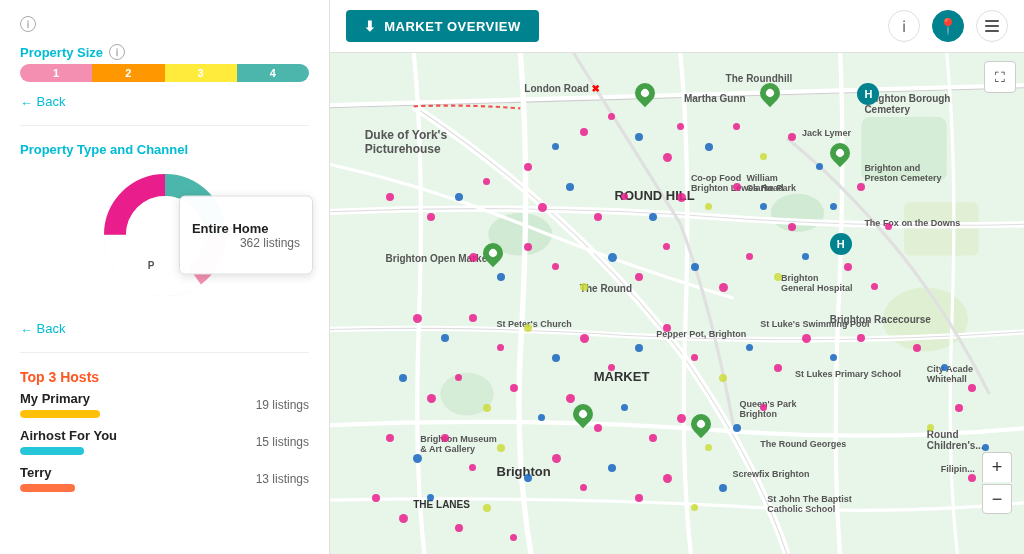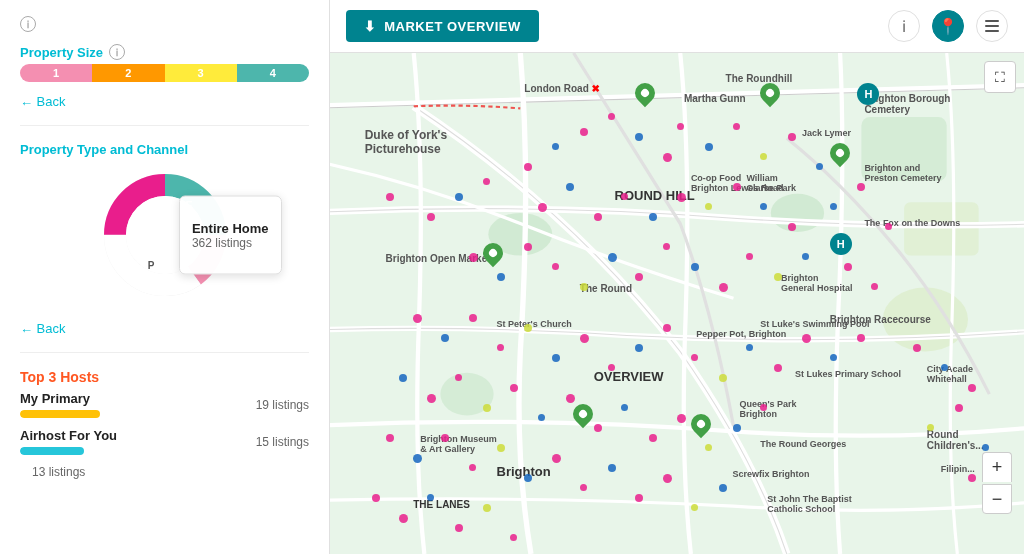--- a/index.html
+++ b/index.html
@@ -100,20 +100,21 @@
       white-space: nowrap;
     }
     .donut-tooltip-title {
       font-size: 13px;
       font-weight: 700;
       color: #222;
     }
     .donut-tooltip-sub {
       font-size: 12px;
       color: #666;
+      margin-left: 48px;
     }
 
     
     .top-hosts-title {
       font-size: 14px;
       font-weight: 700;
       color: #ff5722;
       margin-bottom: 6px;
     }
     .host-row {
@@ -395,20 +396,26 @@
       <div class="host-info">
         <div class="host-name">Airhost For You</div>
         <div class="host-bar-wrap">
           <div class="host-bar-teal" style="width:64px;"></div>
         </div>
       </div>
       <span class="host-listings">15 listings</span>
     </div>
 
     <div class="host-row">
+      <div class="host-info">
+        <div class="host-name">Terry</div>
+        <div class="host-bar-wrap">
+          <div class="host-bar-orange" style="width:55px;"></div>
+        </div>
+      </div>
       <span class="host-listings">13 listings</span>
     </div>
   </div>
 </div>
 
 <div id="main">
 
   <div id="topbar">
     <button class="market-overview-btn">
       <span style="font-size:14px;">⬇</span>
@@ -466,34 +473,34 @@
         <path d="M 600 0 Q 610 100 605 250 Q 600 380 610 470" stroke="#fff" stroke-width="3" fill="none"></path>
 
         <path d="M 0 100 Q 100 120 200 160 Q 300 200 400 230" stroke="#fff" stroke-width="3" fill="none"></path>
         <path d="M 250 0 Q 300 80 350 160 Q 380 240 400 350" stroke="#e0e0e0" stroke-width="3" fill="none"></path>
         <path d="M 450 80 Q 500 120 550 180 Q 600 240 640 320" stroke="#e0e0e0" stroke-width="3" fill="none"></path>
 
         <path d="M 100 50 Q 150 48 200 52" stroke="#ef5350" stroke-width="2" fill="none" stroke-dasharray="4,3"></path>
       </svg>
 
       <div class="place-label large" style="left:41%;top:27%;text-align:center;">ROUND HILL</div>
-      <div class="place-label large" style="left:38%;top:63%;">OVERVIEW</div>
+      <div class="place-label large" style="left:38%;top:63%;">MARKET</div>
       <div class="place-label large" style="left:24%;top:82%;">Brighton</div>
       <div class="place-label" style="left:12%;top:89%;font-size:10px;font-weight:700;color:#333;">THE LANES</div>
       <div class="place-label" style="left:28%;top:6%;">London Road <span style="color:red">✖</span></div>
       <div class="place-label" style="left:8%;top:40%;">Brighton Open Market</div>
       <div class="place-label" style="left:36%;top:46%;">The Round</div>
       <div class="place-label" style="left:72%;top:52%;">Brighton Racecourse</div>
       <div class="place-label" style="left:77%;top:8%;font-size:10px;">Brighton Borough<br>Cemetery</div>
       <div class="place-label" style="left:77%;top:22%;font-size:9px;">Brighton and<br>Preston Cemetery</div>
       <div class="place-label" style="left:51%;top:8%;">Martha Gunn</div>
       <div class="place-label" style="left:57%;top:4%;">The Roundhill</div>
       <div class="place-label" style="left:52%;top:20%;font-size:9px;margin-top:20px;">Co-op Food<br>Brighton Lewes Road</div>
       <div class="place-label" style="left:13%;top:76%;font-size:9px;">Brighton Museum<br>&amp; Art Gallery</div>
-      <div class="place-label" style="left:47%;top:55%;font-size:9px;margin-left:40px;">Pepper Pot, Brighton</div>
+      <div class="place-label" style="left:47%;top:55%;font-size:9px;">Pepper Pot, Brighton</div>
       <div class="place-label" style="left:62%;top:53%;font-size:9px;text-align:right;">St Luke's Swimming Pool</div>
       <div class="place-label" style="left:67%;top:63%;font-size:9px;">St Lukes Primary School</div>
       <div class="place-label" style="left:59%;top:69%;font-size:9px;">Queen's Park<br>Brighton</div>
       <div class="place-label" style="left:62%;top:77%;font-size:9px;">The Round Georges</div>
       <div class="place-label" style="left:68%;top:15%;font-size:9px;">Jack Lymer</div>
       <div class="place-label" style="left:77%;top:33%;font-size:9px;">The Fox on the Downs</div>
       <div class="place-label" style="left:24%;top:53%;font-size:9px;">St Peter's Church</div>
       <div class="place-label" style="left:65%;top:44%;font-size:9px;">Brighton<br>General Hospital</div>
       <div class="place-label" style="left:5%;top:15%;font-size:12px;">Duke of York's<br>Picturehouse</div>
       <div class="place-label" style="left:60%;top:24%;font-size:9px;">William<br>Clarke Park</div>

